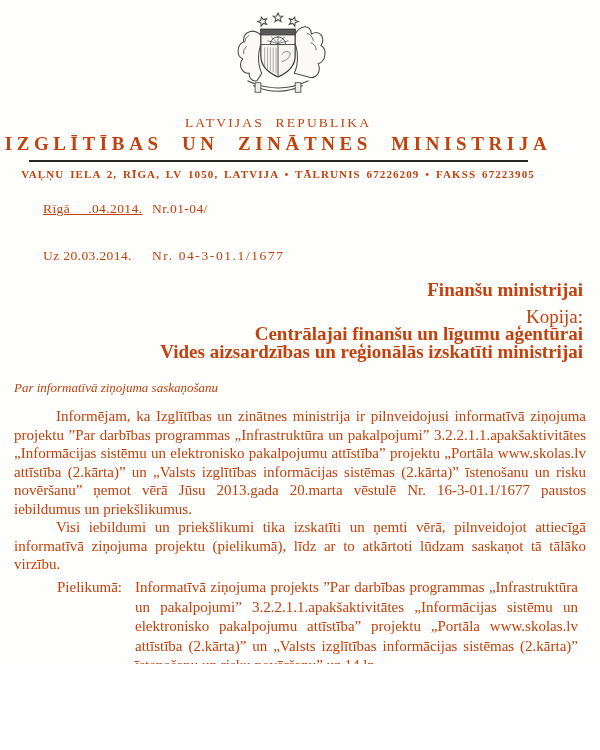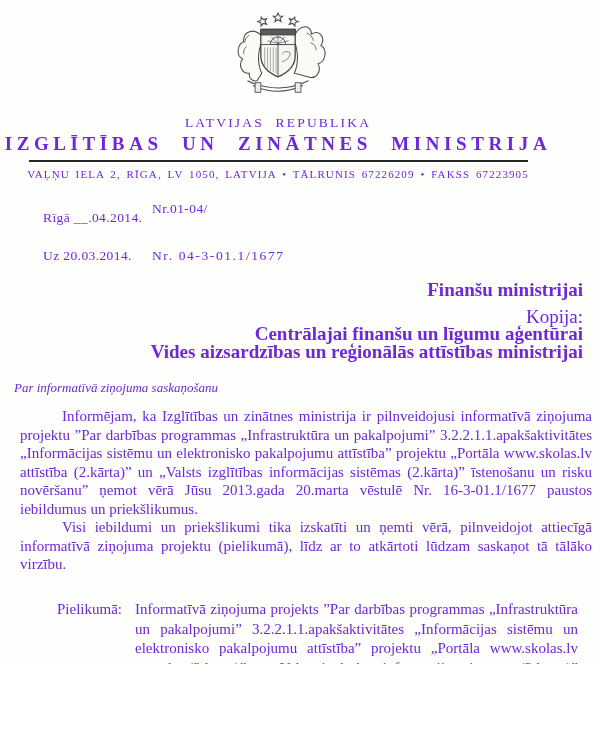--- a/index.html
+++ b/index.html
@@ -1,43 +1,43 @@
 <!DOCTYPE html>
 <html><head>
 <meta charset="utf-8">
 <style>
   html,body{margin:0;padding:0;background:#ffffff;}
   .page{
     position:relative;width:600px;height:664px;background:#fefefd;
-    font-family:"Liberation Serif", serif;color:#6d28d9;overflow:hidden;
+    font-family:"Liberation Serif", serif;color:#c2410c;overflow:hidden;
   }
   
   .header-zone{position:absolute;left:0;top:0;width:556px;text-align:center;}
   .arms{position:absolute;left:0;right:0;top:12px;margin:0 auto;display:block;}
   .country{position:absolute;left:0;right:0;top:115px;font-size:13.5px;letter-spacing:2.2px;word-spacing:6px;white-space:nowrap;}
   .ministry{position:absolute;left:0;right:0;top:133px;font-size:19px;letter-spacing:4.6px;word-spacing:10px;white-space:nowrap;font-weight:bold;}
   .rule{position:absolute;left:0;right:0;top:160px;margin:0 auto;width:499px;border-top:2.2px solid #262626;}
-  .addr{position:absolute;left:0;right:0;top:168px;font-size:11px;font-weight:normal;letter-spacing:1.1px;word-spacing:2px;white-space:nowrap;}
+  .addr{position:absolute;left:0;right:0;top:168px;font-size:11px;font-weight:bold;letter-spacing:1.1px;word-spacing:2px;white-space:nowrap;}
   
   .ref{position:absolute;font-size:13.5px;letter-spacing:0.4px;white-space:nowrap;}
-  .ref.place{left:43px;top:210px;}
+  .ref.place{left:43px;top:201px;text-decoration:underline;}
   .ref.nr1{left:152px;top:201px;}
   .ref.reply{left:43px;top:248px;}
   .ref.nr2{left:152px;top:248px;letter-spacing:1.6px;}
   
   .recipients{position:absolute;right:17px;top:281px;text-align:right;font-size:19px;line-height:17.5px;}
   .recipients .primary{font-weight:bold;}
   .recipients .copy-label{margin-top:9px;font-weight:normal;}
   .recipients .copy{font-weight:bold;}
   
   .subject{position:absolute;left:14px;top:380px;font-style:italic;font-size:13px;white-space:nowrap;}
-  .body-text{position:absolute;left:20px;top:407px;width:572px;font-size:15px;line-height:18.5px;text-align:justify;}
+  .body-text{position:absolute;left:14px;top:407px;width:572px;font-size:15px;line-height:18.5px;text-align:justify;}
   .body-text p{margin:0;text-indent:42px;}
   
-  .attachment{position:absolute;left:57px;top:600px;width:521px;font-size:15px;line-height:19.5px;display:flex;}
+  .attachment{position:absolute;left:57px;top:578px;width:521px;font-size:15px;line-height:19.5px;display:flex;}
   .attachment .label{flex:0 0 78px;}
   .attachment .text{flex:1;text-align:justify;}
   
   .signature{position:absolute;left:0;top:719px;width:600px;font-size:15px;}
   .signature .title{position:absolute;left:58px;white-space:nowrap;margin-left:24px;}
   .signature .name{position:absolute;left:432px;white-space:nowrap;}
 </style>
 </head>
 <body>
 
@@ -107,21 +107,21 @@
 
   <div class="ref place">Rīgā __.04.2014.</div>
   <div class="ref nr1">Nr.01-04/</div>
   <div class="ref reply">Uz 20.03.2014.</div>
   <div class="ref nr2">Nr. 04-3-01.1/1677</div>
 
   <div class="recipients">
     <div class="primary">Finanšu ministrijai</div>
     <div class="copy-label">Kopija:</div>
     <div class="copy">Centrālajai finanšu un līgumu aģentūrai</div>
-    <div class="copy">Vides aizsardzības un reģionālās attīstības ministrijai</div>
+    <div class="copy">Vides aizsardzības un reģionālās izskatīti ministrijai</div>
   </div>
 
   <div class="subject">Par informatīvā ziņojuma saskaņošanu</div>
 
   <div class="body-text">
     <p>Informējam, ka Izglītības un zinātnes ministrija ir pilnveidojusi informatīvā ziņojuma projektu ”Par darbības programmas „Infrastruktūra un pakalpojumi” 3.2.2.1.1.apakšaktivitātes „Informācijas sistēmu un elektronisko pakalpojumu attīstība” projektu „Portāla www.skolas.lv attīstība (2.kārta)” un „Valsts izglītības informācijas sistēmas (2.kārta)” īstenošanu un risku novēršanu” ņemot vērā Jūsu 2013.gada 20.marta vēstulē Nr. 16-3-01.1/1677 paustos iebildumus un priekšlikumus.</p>
     <p>Visi iebildumi un priekšlikumi tika izskatīti un ņemti vērā, pilnveidojot attiecīgā informatīvā ziņojuma projektu (pielikumā), līdz ar to atkārtoti lūdzam saskaņot tā tālāko virzību.</p>
   </div>
 
   <div class="attachment">

